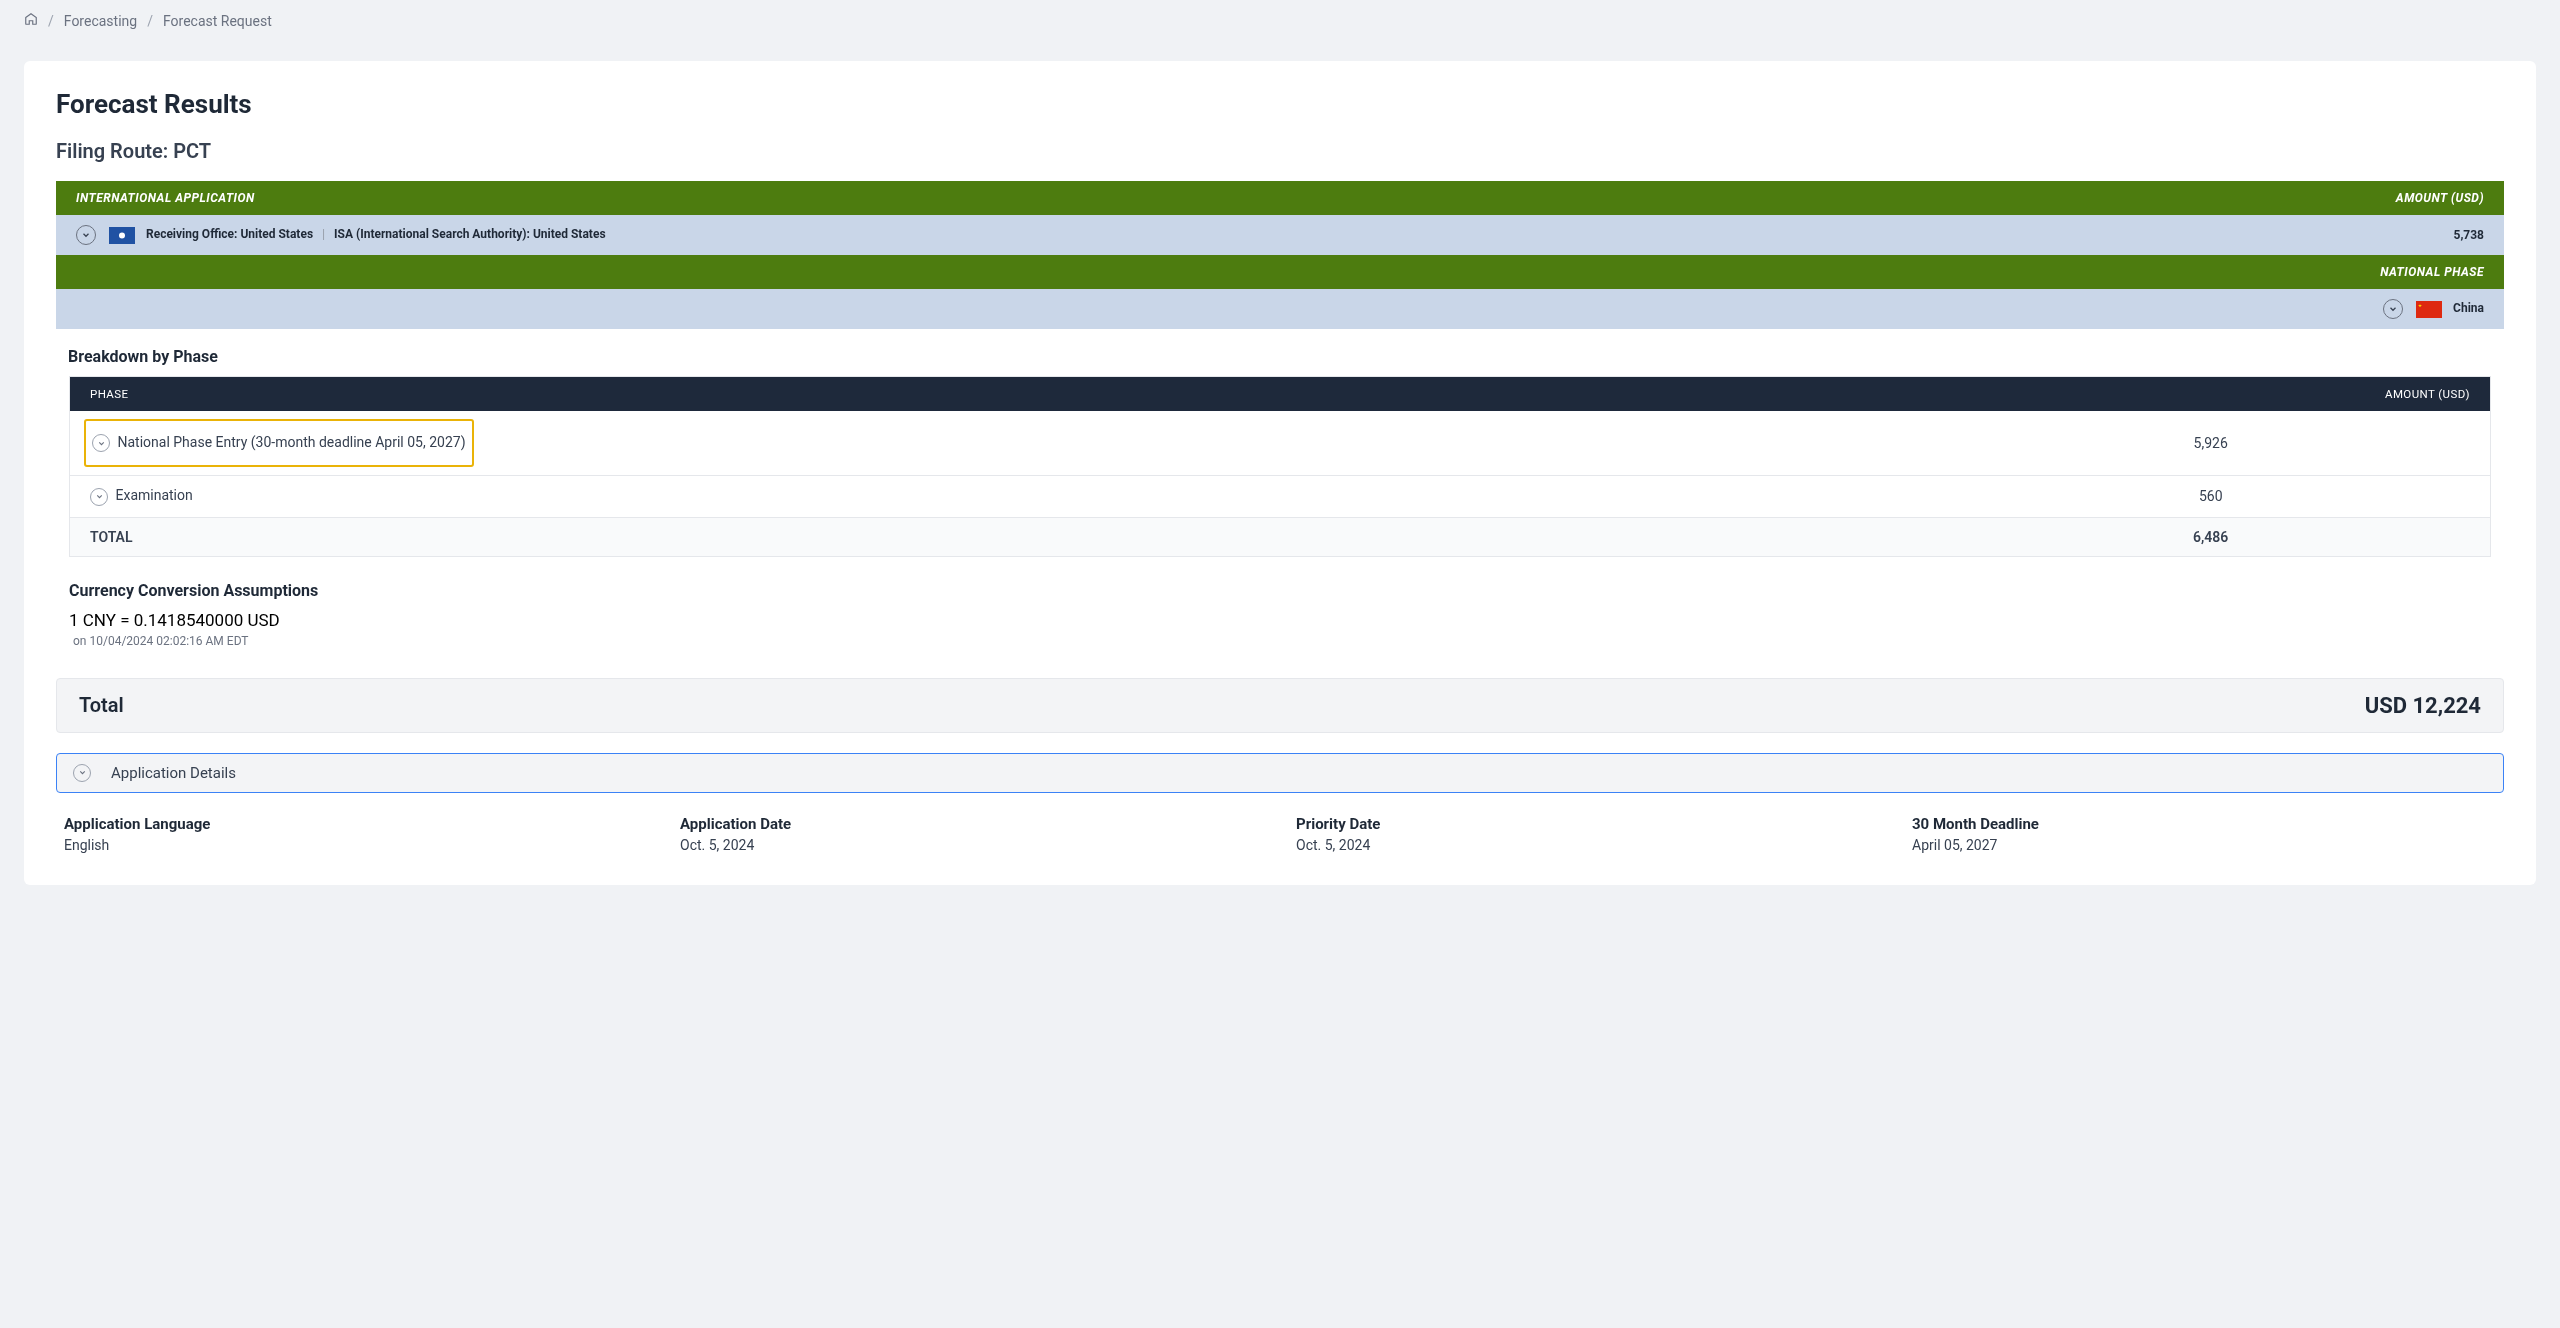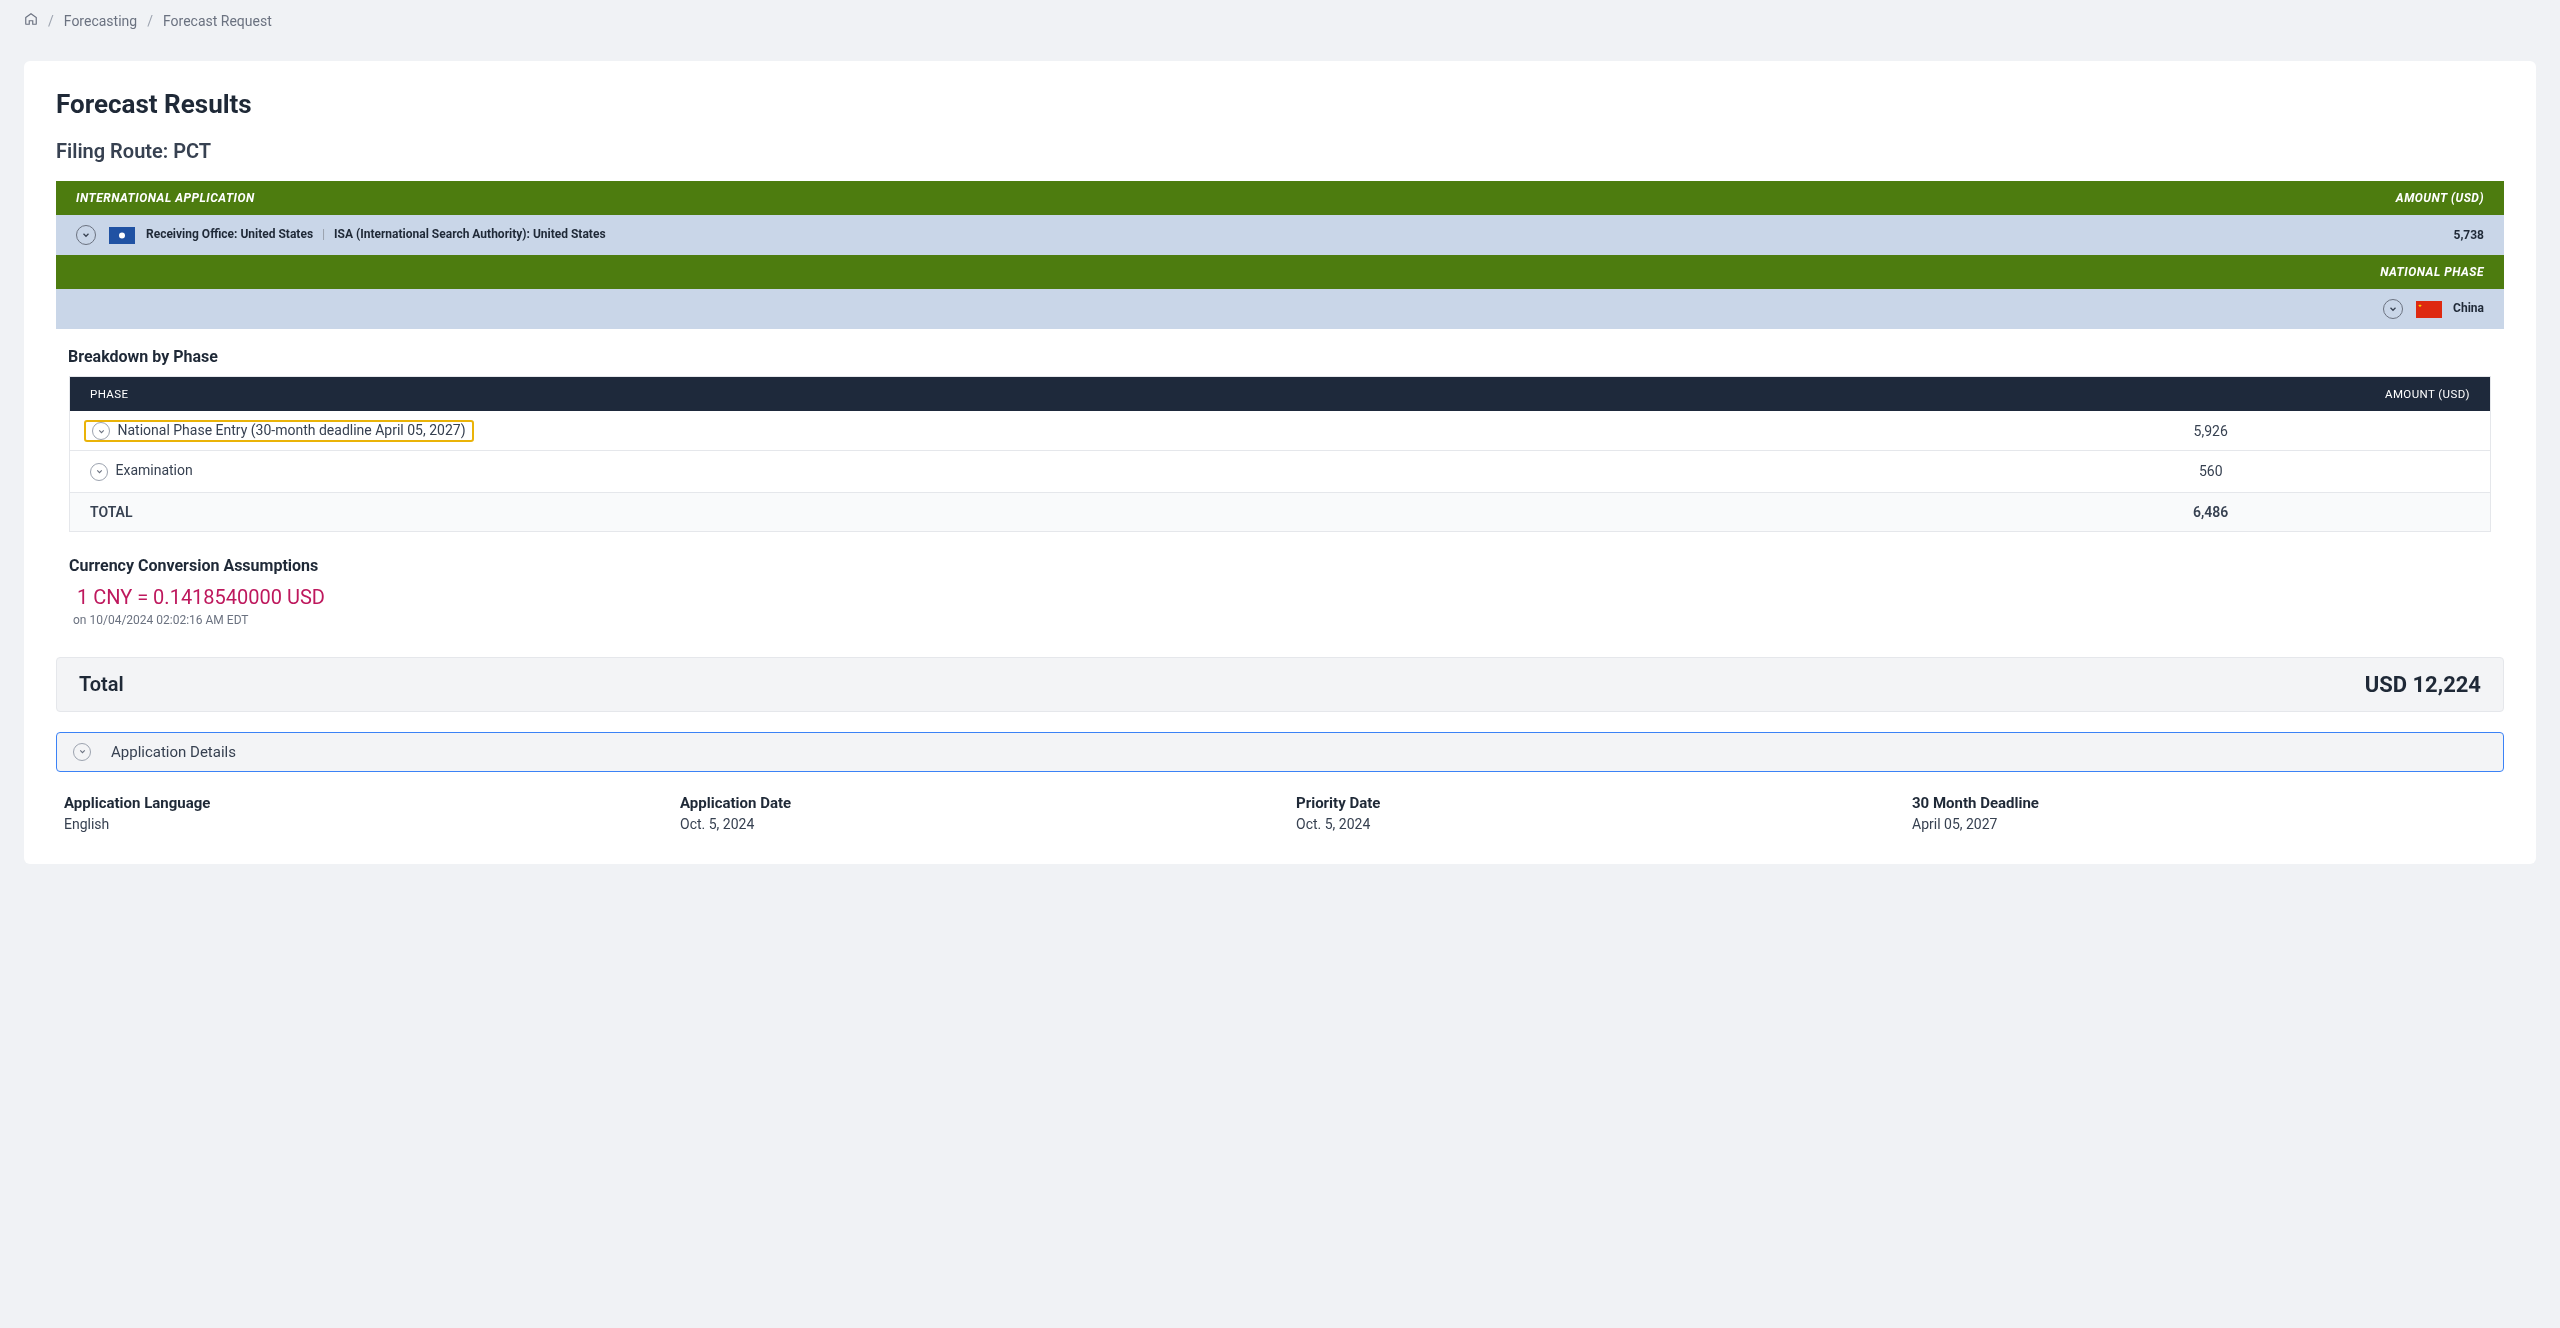--- a/index.html
+++ b/index.html
@@ -145,21 +145,21 @@
       text-align: center;
     }
     .data-row-total td {
       font-weight: 600;
       background: #f9fafb;
     }
     .highlight-box {
       display: inline-block;
       border: 2px solid #eab308;
       border-radius: 3px;
-      padding: 0 6px;
+      padding: 13px 6px;
       margin: -3px -6px;
     }
     .expand-btn-small {
       display: inline-flex;
       align-items: center;
       justify-content: center;
       width: 18px;
       height: 18px;
       border: 1px solid #9ca3af;
       border-radius: 50%;
@@ -176,23 +176,23 @@
     .currency-section {
       margin: 24px 0 0 13px;
     }
     .currency-title {
       font-size: 16px;
       font-weight: 700;
       color: #1f2937;
       margin-bottom: 10px;
     }
     .currency-line {
-      font-size: 20px;
-      color: #be185d;
-      margin-left: 8px;
+      font-size: 17px;
+      color: #000000;
+      margin-left: 0;
     }
     .currency-date {
       font-size: 12px;
       color: #6b7280;
       margin-left: 4px;
       margin-top: 4px;
     }
     .total-bar {
       display: flex;
       justify-content: space-between;

